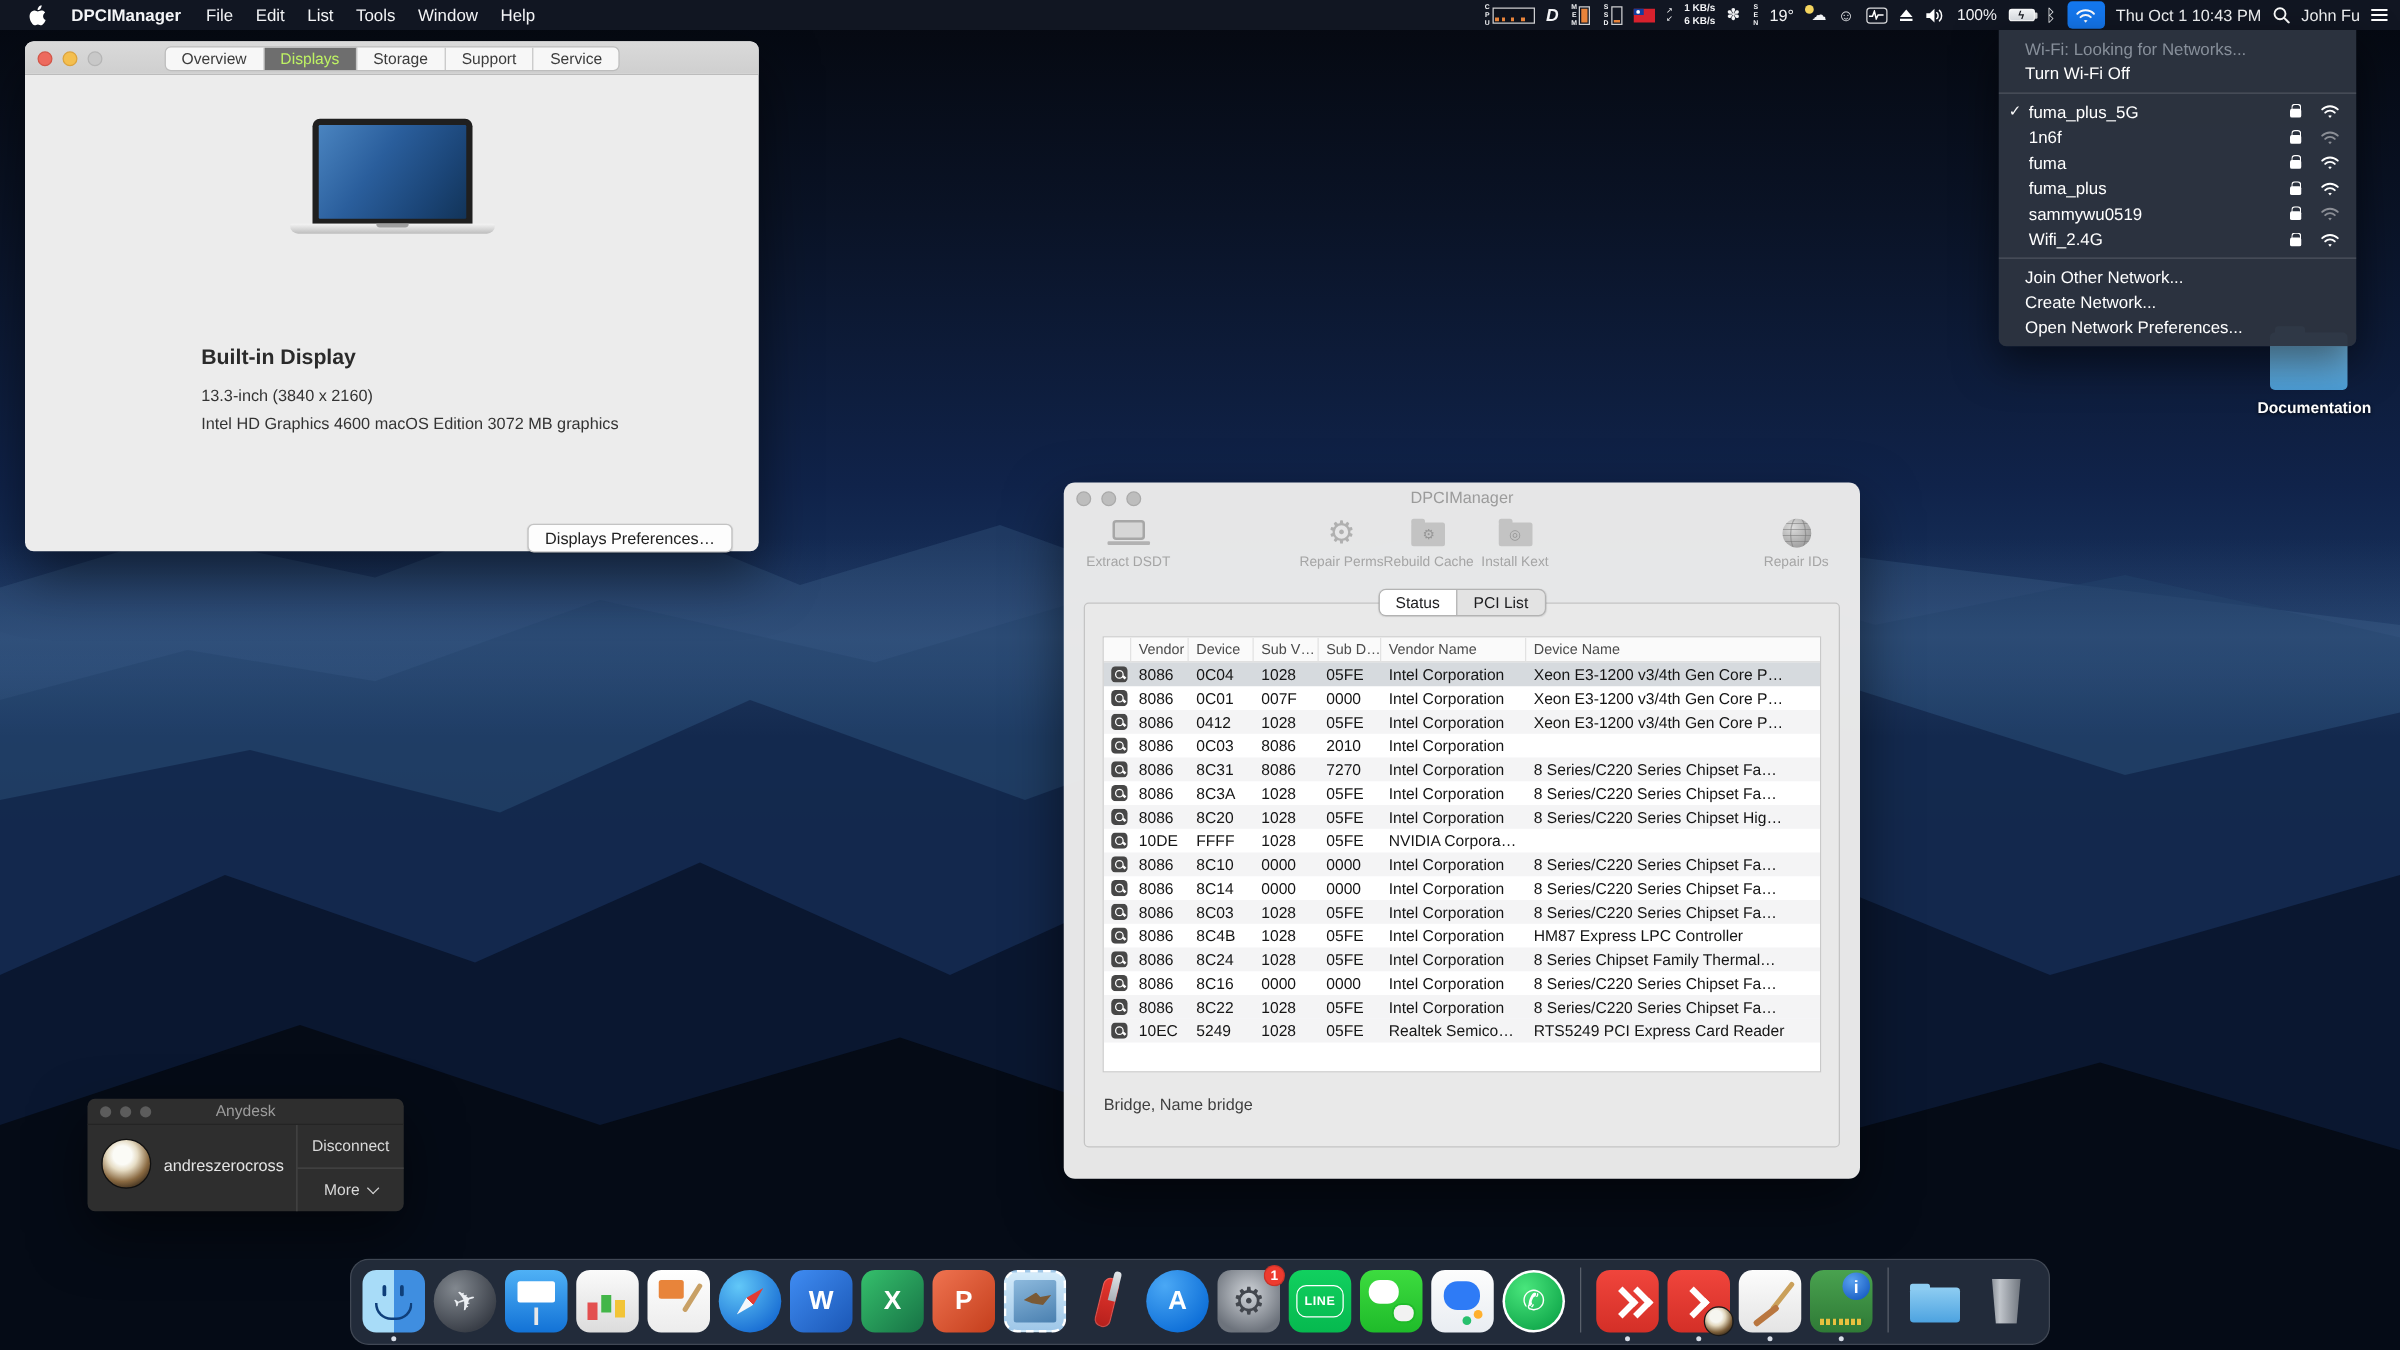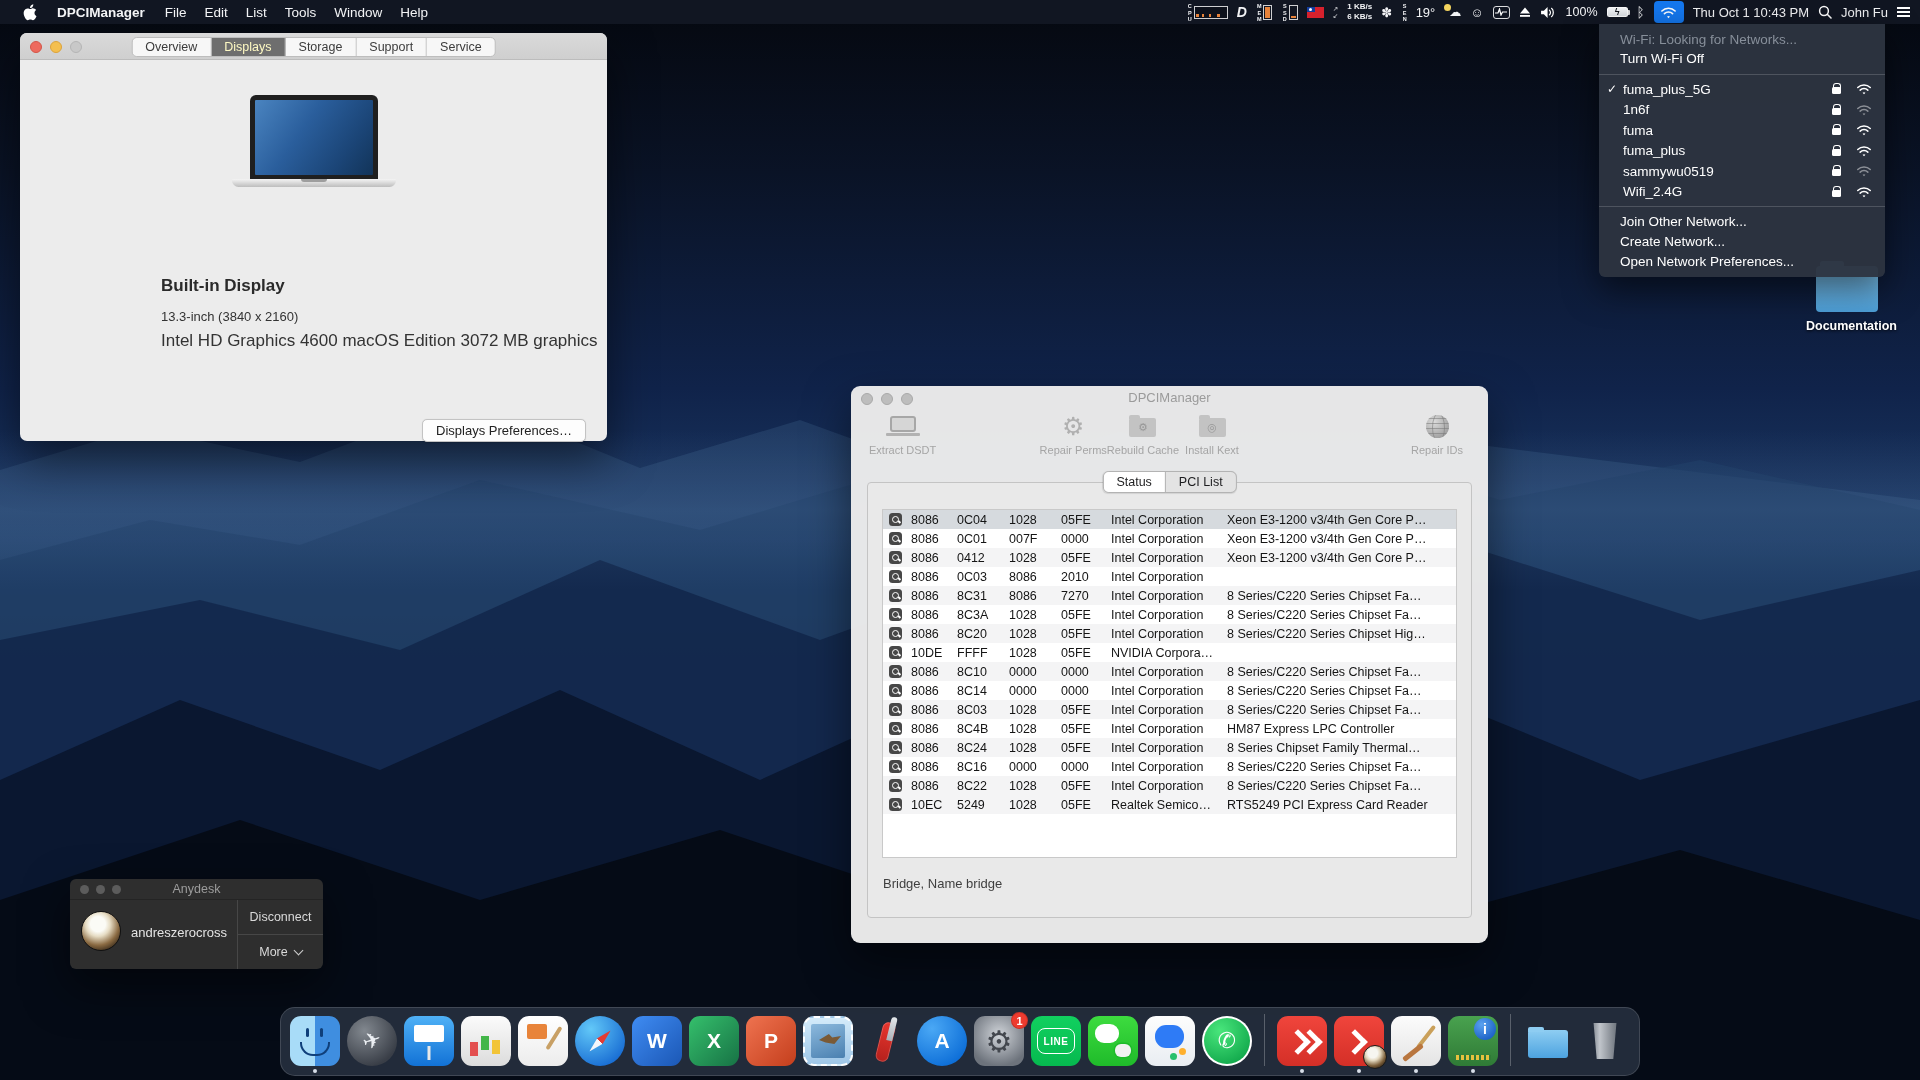--- a/index.html
+++ b/index.html
@@ -68,29 +68,29 @@
   .lt{width:12px;height:12px;border-radius:50%}
   .lt.red{background:#ed6a5e;border:.5px solid #d35648}.lt.yel{background:#f4bf4f;border:.5px solid #dca33c}
   .lt.gray{background:#c8c8c8;border:.5px solid #b5b5b5}.lt.dgray{background:#bdbdbd;border:.5px solid #a9a9a9}
 
   
   .dispwin{position:absolute;left:20px;top:33px;width:587px;height:408px;background:#ececec;border-radius:7px;z-index:10}
   .disp-title{position:relative;height:27px;background:linear-gradient(#dadada,#cfcfcf);border-bottom:1px solid #bcbcbc;border-radius:7px 7px 0 0}
   .tabs{position:absolute;left:50%;top:3.5px;transform:translateX(-50%);display:flex;border:1px solid #bdbdbd;border-radius:5px;overflow:hidden;background:#f7f7f7;height:20px}
   .tab{padding:0 13px;font-size:12.5px;color:#3c3c3c;display:flex;align-items:center;border-right:1px solid #c6c6c6}
   .tab:last-child{border-right:none}
-  .tab.sel{background:#6e6e6e;color:#fef9c3}
+  .tab.sel{background:#6e6e6e;color:#bef264}
   .laptop{position:absolute;left:50%;top:62px;transform:translateX(-50%);width:164px}
   .lap-screen{width:128px;height:84px;margin:0 auto;background:#1f1f1f;border-radius:6px 6px 0 0;padding:5px 5px 4px}
   .lap-inner{width:100%;height:100%;background:linear-gradient(125deg,#4a84c0 0%,#2a5e9c 40%,#1b4577 75%,#123459 100%);border-radius:1px}
   .lap-base{width:164px;height:8px;background:linear-gradient(#f4f4f4,#bdbdbd);border-radius:2px 2px 9px 9px;position:relative}
   .lap-base::before{content:"";position:absolute;left:50%;top:0;transform:translateX(-50%);width:26px;height:3px;background:#9e9e9e;border-radius:0 0 4px 4px}
   .disp-h1{position:absolute;left:141px;top:243px;font-size:17px;font-weight:700;color:#2a2a2a}
   .disp-l1{position:absolute;left:141px;top:276px;font-size:13px;color:#333}
-  .disp-l2{position:absolute;left:141px;top:298px;font-size:17px;color:#333}
+  .disp-l2{position:absolute;left:141px;top:298px;font-size:13px;color:#333}
   .disp-btn{position:absolute;left:402px;top:386px;width:164px;height:23px;background:#fdfdfd;border:1px solid #c3c3c3;border-radius:5px;
             font-size:13px;color:#222;display:flex;align-items:center;justify-content:center;box-shadow:0 .5px 1px rgba(0,0,0,.12)}
 
   
   .dpciwin{position:absolute;left:851px;top:386px;width:637px;height:557px;background:rgba(235,235,235,.98);border-radius:9px;z-index:12}
   .dpci-title{position:relative;height:24px}
   .dpci-tname{text-align:center;font-size:13px;color:#9b9b9b;line-height:24px}
   .tbrow{display:flex;align-items:flex-start;padding:2px 18px 0}
   .tbitem{display:flex;flex-direction:column;align-items:center;gap:4px;min-width:66px}
   .tblabel{font-size:11px;color:#a5a5a5;white-space:nowrap}
@@ -461,20 +461,29 @@
         </span>
       <span class="tblabel">Repair IDs</span>
     </div>
   </div>
   <div class="seg">
     <span class="s sel">Status</span>
     <span class="s">PCI List</span>
   </div>
   <div class="tabbox">
     <div class="pcitable">
+      <div class="thead">
+        <span class="th cw-i"></span>
+        <span class="th cw-0">Vendor</span>
+        <span class="th cw-1">Device</span>
+        <span class="th cw-2">Sub V…</span>
+        <span class="th cw-3">Sub D…</span>
+        <span class="th cw-4">Vendor Name</span>
+        <span class="th cw-5">Device Name</span>
+      </div>
       <div>
           <div class="trow sel">
             <span class="tc cw-i">
               <span class="pcbadge"></span>
             </span>
             <span class="tc cw-0">8086</span>
             <span class="tc cw-1">0C04</span>
             <span class="tc cw-2">1028</span>
             <span class="tc cw-3">05FE</span>
             <span class="tc cw-4">Intel Corporation</span>

